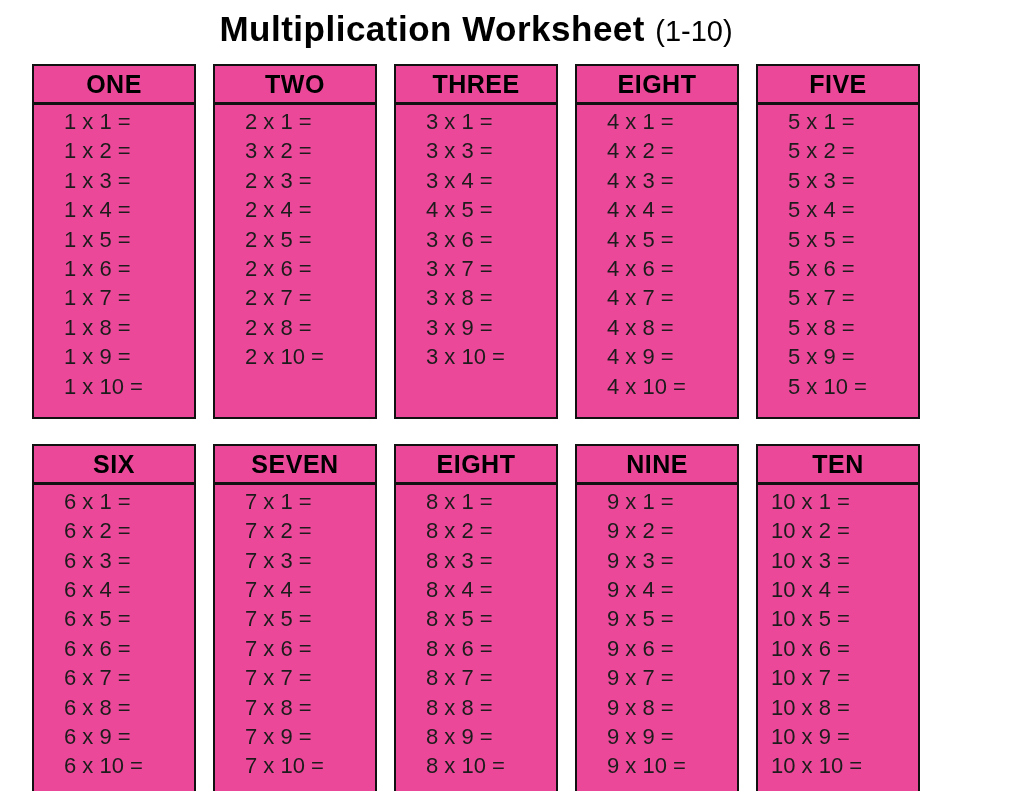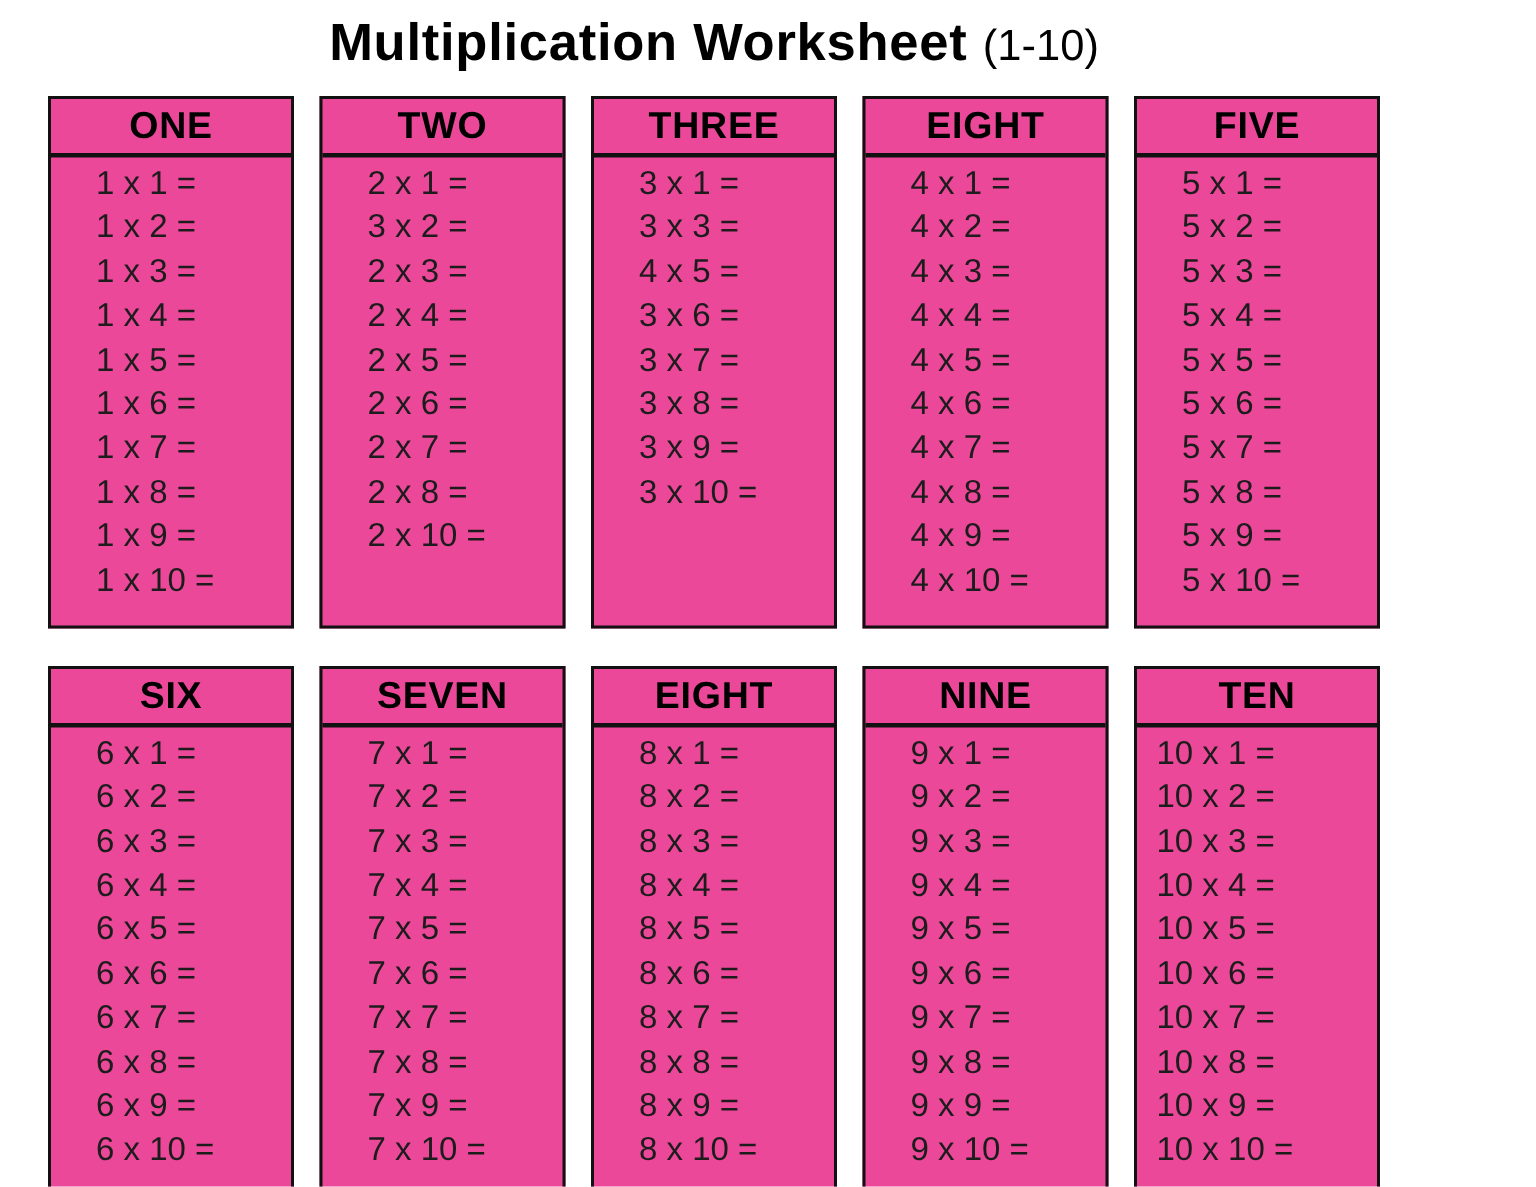--- a/index.html
+++ b/index.html
@@ -91,20 +91,21 @@
           <div class="eq">2 x 8 =</div>
           <div class="eq">2 x 10 =</div>
         </div>
     </section>
 
     <section class="col">
       <header class="col-header">THREE</header>
       <div class="col-body">
           <div class="eq">3 x 1 =</div>
           <div class="eq">3 x 3 =</div>
+          <div class="eq">3 x 4 =</div>
           <div class="eq">4 x 5 =</div>
           <div class="eq">3 x 6 =</div>
           <div class="eq">3 x 7 =</div>
           <div class="eq">3 x 8 =</div>
           <div class="eq">3 x 9 =</div>
           <div class="eq">3 x 10 =</div>
         </div>
     </section>
 
     <section class="col">

